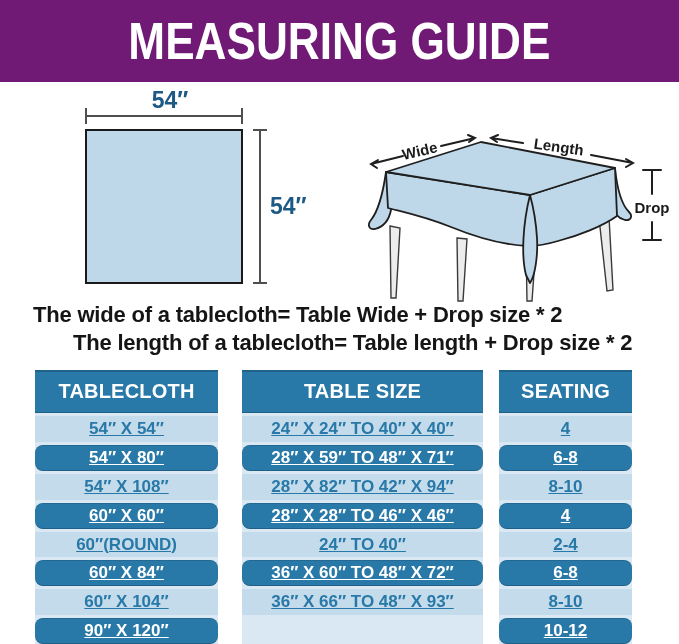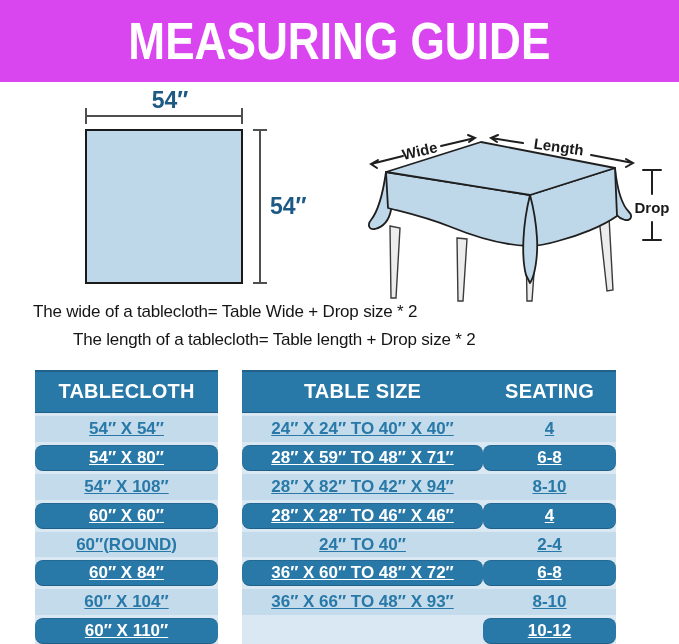--- a/index.html
+++ b/index.html
@@ -4,49 +4,49 @@
 <title>Measuring Guide</title>
 <style>
   html,body{margin:0;padding:0;background:#ffffff;}
   *{box-sizing:border-box;}
   .page{
     position:relative;width:679px;height:644px;background:#ffffff;overflow:hidden;
     font-family:"Liberation Sans", sans-serif;
   }
   
   .banner{
-    position:absolute;left:0;top:0;width:679px;height:82px;background:#d946ef;
+    position:absolute;left:0;top:0;width:679px;height:82px;background:#701a75;
     display:flex;align-items:center;justify-content:center;
   }
   .banner-title{
     color:#ffffff;font-size:48px;font-weight:bold;letter-spacing:0px;
     transform:scaleX(0.92) scaleY(1.08);transform-origin:center;white-space:nowrap;
   }
   
   .square-svg{position:absolute;left:70px;top:86px;}
   .illus-svg{position:absolute;left:363px;top:108px;}
   .dim-label{font-family:"Liberation Sans",sans-serif;font-weight:bold;font-size:23px;fill:#1c5a85;}
   .illus-label{font-family:"Liberation Sans",sans-serif;font-weight:bold;font-size:15px;fill:#1b1b1b;}
   .measure{stroke:#4f4f4f;stroke-width:2;fill:none;}
   .ink{stroke:#1f1f1f;stroke-width:2;fill:none;stroke-linecap:round;}
   .cloth{fill:#bfd8e9;stroke:#1f1f1f;stroke-width:1.8;stroke-linejoin:round;}
   .leg{fill:#ececec;stroke:#3a3a3a;stroke-width:1.4;}
   
   .formula{
-    position:absolute;left:33px;color:#151515;font-size:17px;font-weight:normal;
+    position:absolute;left:33px;color:#151515;font-size:22px;font-weight:bold;
     white-space:nowrap;letter-spacing:-0.2px;
   }
   .formula.f1{top:302px;}
   .formula.f2{top:330px;margin-left:40px;}
   
   .size-table{position:absolute;left:35px;top:370px;width:615px;height:274px;display:flex;}
   .st-col{background:#d9e8f2;display:flex;flex-direction:column;}
   .st-col.c1{width:183px;}
   .st-col.c2{width:241px;margin-left:24px;}
-  .st-col.c3{width:133px;margin-left:0;}
+  .st-col.c3{width:133px;margin-left:16px;}
   .st-hcell{
     height:43px;line-height:43px;background:#2878a8;color:#ffffff;text-align:center;
     font-size:20px;font-weight:bold;letter-spacing:0.2px;
     box-shadow:inset 0 2px 0 rgba(0,0,0,.18), inset 0 -1px 0 rgba(0,0,0,.20);
   }
   .st-cell{
     height:25.9px;line-height:26px;margin-top:3px;text-align:center;
     font-size:17px;font-weight:bold;white-space:nowrap;overflow:hidden;text-decoration:underline;
   }
   .st-cell.light{background:#c3dbea;color:#2878a8;}
@@ -107,21 +107,21 @@
 
     <div class="st-col c1">
       <div class="st-hcell">TABLECLOTH SIZE</div>
       <div class="st-cell light">54″ X 54″</div>
       <div class="st-cell teal">54″ X 80″</div>
       <div class="st-cell light">54″ X 108″</div>
       <div class="st-cell teal">60″ X 60″</div>
       <div class="st-cell light">60″(ROUND)</div>
       <div class="st-cell teal">60″ X 84″</div>
       <div class="st-cell light">60″ X 104″</div>
-      <div class="st-cell teal">60″ X 110″</div>
+      <div class="st-cell teal">90″ X 120″</div>
     </div>
 
     <div class="st-col c2">
       <div class="st-hcell">TABLE SIZE</div>
       <div class="st-cell light">24″ X 24″ TO 40″ X 40″</div>
       <div class="st-cell teal">28″ X 59″ TO 48″ X 71″</div>
       <div class="st-cell light">28″ X 82″ TO 42″ X 94″</div>
       <div class="st-cell teal">28″ X 28″ TO 46″ X 46″</div>
       <div class="st-cell light">24″ TO 40″</div>
       <div class="st-cell teal">36″ X 60″ TO 48″ X 72″</div>

